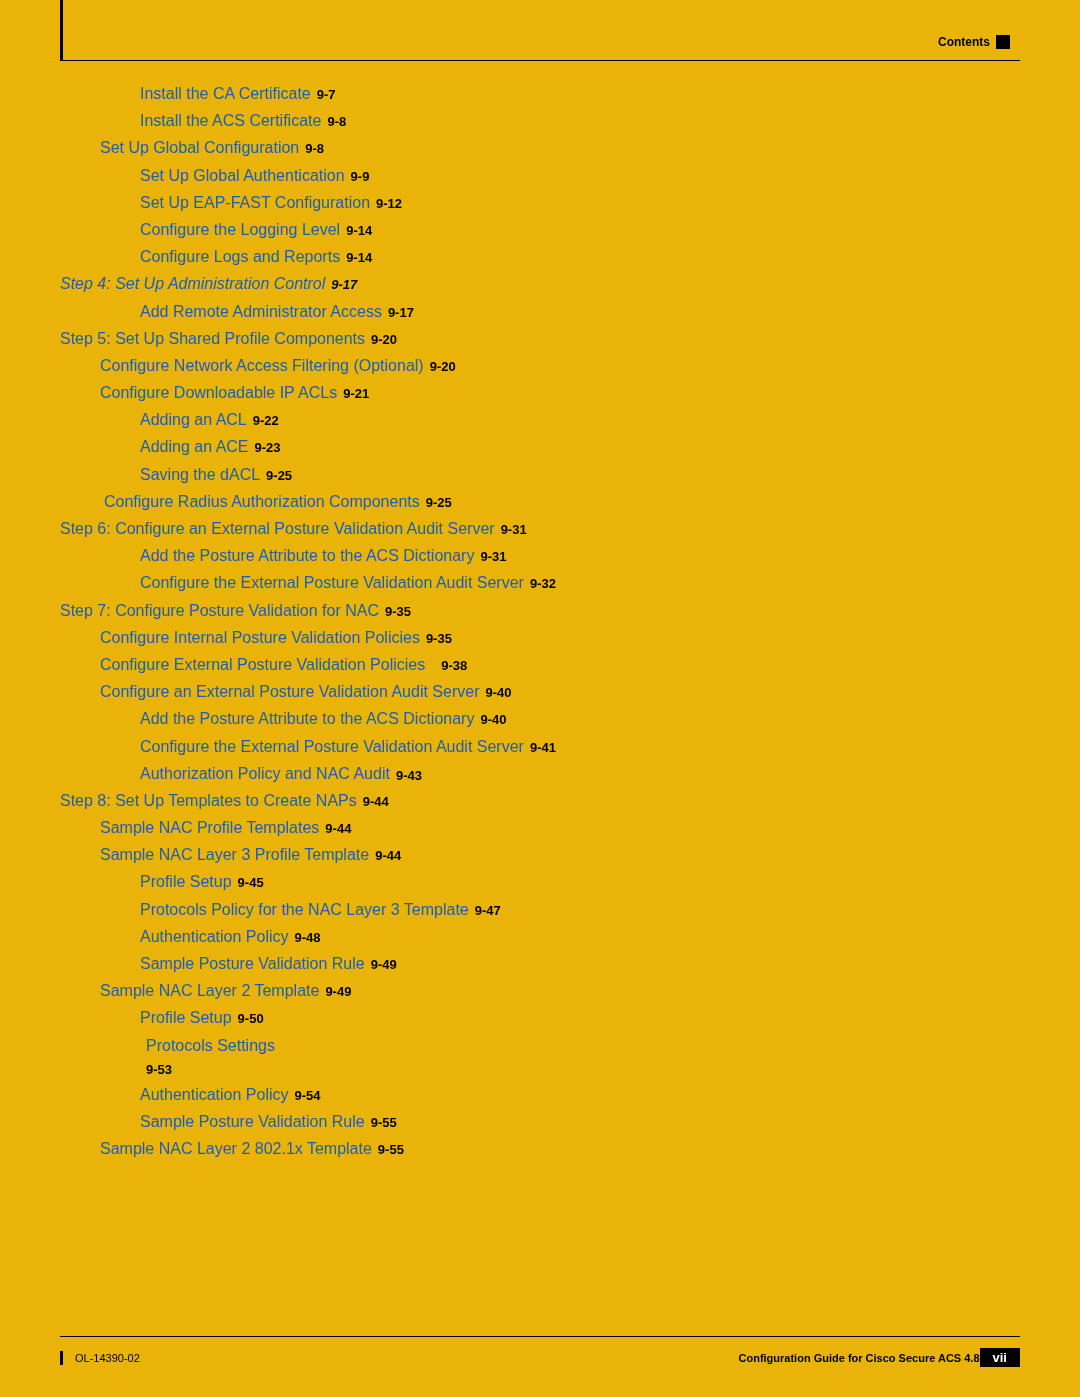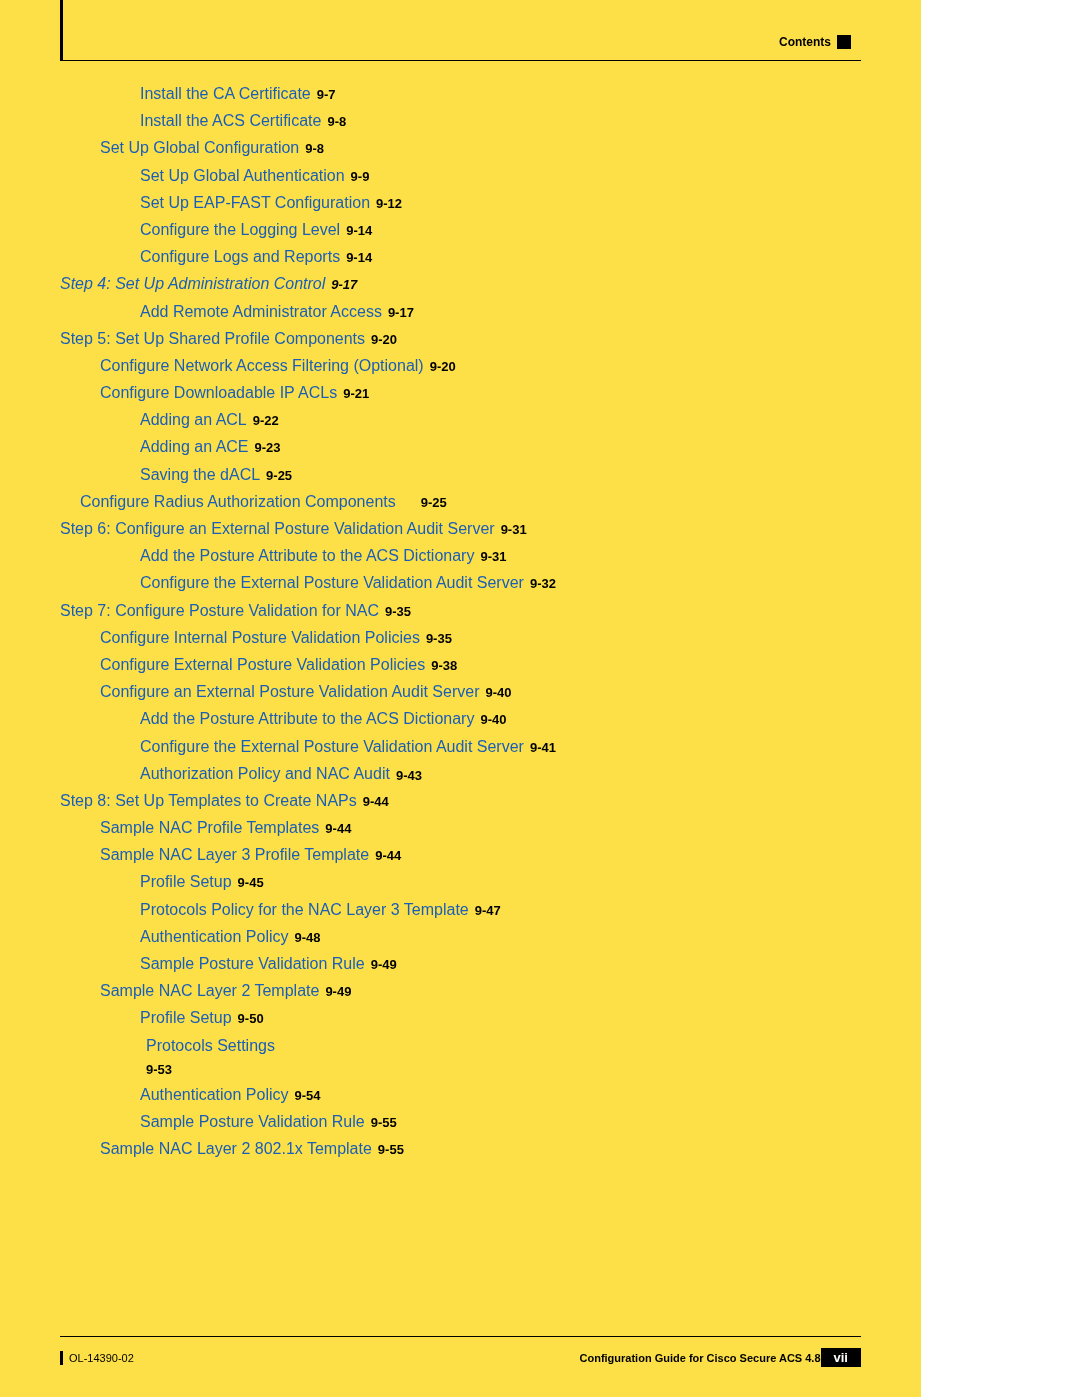--- a/index.html
+++ b/index.html
@@ -7,24 +7,24 @@
       background: #fff;
       font-family: Arial, Helvetica, sans-serif;
       font-size: 13px;
       color: #000;
       width: 1080px;
       min-height: 1397px;
       position: relative;
     }
 
     .page-container {
-      width: 921px;
+      width: 1080px;
       min-height: 1397px;
       position: relative;
-      background: #fde047;
+      background: #eab308;
     }
 
     
     .top-border {
       position: absolute;
       top: 60px;
       left: 60px;
       right: 60px;
       height: 1px;
       background: #000;
@@ -111,21 +111,21 @@
       left: 60px;
       right: 60px;
       display: flex;
       justify-content: space-between;
       align-items: center;
     }
 
     .footer-left {
       display: flex;
       align-items: center;
-      gap: 6px;
+      gap: 12px;
     }
 
     .footer-left-bar {
       width: 3px;
       height: 14px;
       background: #000;
     }
 
     .footer-doc-num {
       font-size: 11px;
@@ -222,21 +222,21 @@
           <span class="toc-page">9-22</span>
         </li>
         <li class="toc-entry" style="margin-left: 80px;">
           <a href="#" class="toc-link">Adding an ACE</a>
           <span class="toc-page">9-23</span>
         </li>
         <li class="toc-entry" style="margin-left: 80px;">
           <a href="#" class="toc-link">Saving the dACL</a>
           <span class="toc-page">9-25</span>
         </li>
-        <li class="toc-entry" style="margin-left: 20px; gap: 19px;">
+        <li class="toc-entry" style="margin-left: 44px;">
           <a href="#" class="toc-link">Configure Radius Authorization Components</a>
           <span class="toc-page">9-25</span>
         </li>
         <li class="toc-entry" style="margin-left: 0px;">
           <a href="#" class="toc-link" style="font-weight: normal;">Step 6: Configure an External Posture Validation Audit Server</a>
           <span class="toc-page">9-31</span>
         </li>
         <li class="toc-entry" style="margin-left: 80px;">
           <a href="#" class="toc-link">Add the Posture Attribute to the ACS Dictionary</a>
           <span class="toc-page">9-31</span>
@@ -246,21 +246,21 @@
           <span class="toc-page">9-32</span>
         </li>
         <li class="toc-entry" style="margin-left: 0px;">
           <a href="#" class="toc-link" style="font-weight: normal;">Step 7: Configure Posture Validation for NAC</a>
           <span class="toc-page">9-35</span>
         </li>
         <li class="toc-entry" style="margin-left: 40px;">
           <a href="#" class="toc-link">Configure Internal Posture Validation Policies</a>
           <span class="toc-page">9-35</span>
         </li>
-        <li class="toc-entry" style="margin-left: 40px;">
+        <li class="toc-entry" style="margin-left: 40px; gap: 10px;">
           <a href="#" class="toc-link">Configure External Posture Validation Policies</a>
           <span class="toc-page">9-38</span>
         </li>
         <li class="toc-entry" style="margin-left: 40px;">
           <a href="#" class="toc-link">Configure an External Posture Validation Audit Server</a>
           <span class="toc-page">9-40</span>
         </li>
         <li class="toc-entry" style="margin-left: 80px;">
           <a href="#" class="toc-link">Add the Posture Attribute to the ACS Dictionary</a>
           <span class="toc-page">9-40</span>

